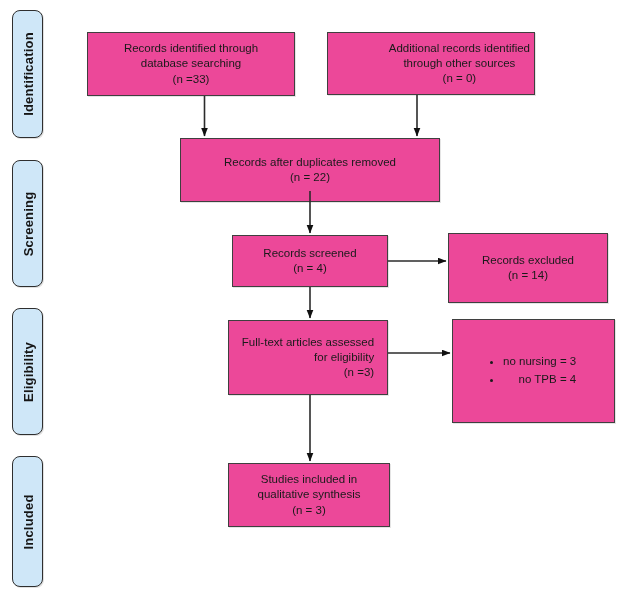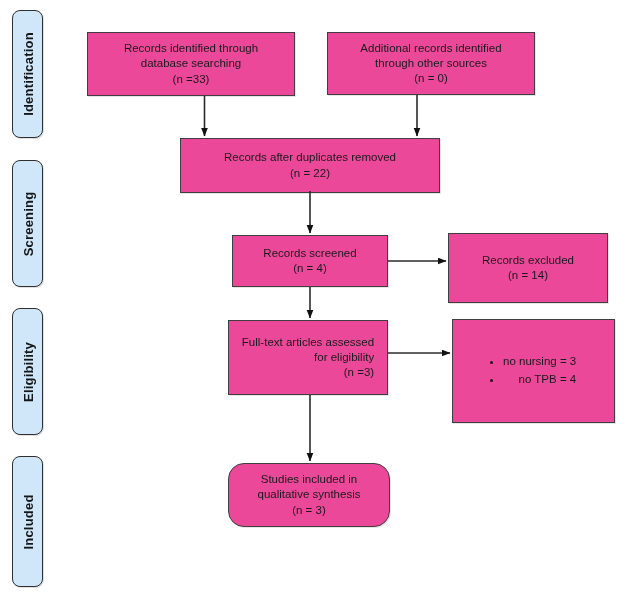--- a/index.html
+++ b/index.html
@@ -66,27 +66,27 @@
   <div class="stage" style="left:12px; top:456px; height:129px;">
     <span class="lbl">Included</span>
   </div>
 
   <div class="flow-box" style="left:87px;  top:32px;  width:208px; height:64px;">
     <div class="txt">Records identified through
 database searching
 (n =33)</div>
   </div>
 
-  <div class="flow-box" style="left:327px; top:32px;  width:208px; height:63px;">
+  <div class="flow-box" style="left:327px; top:32px;  width:208px; height:63px;align-items:flex-end;">
     <div class="txt">Additional records identified
 through other sources
 (n = 0)</div>
   </div>
 
-  <div class="flow-box" style="left:180px; top:138px; width:260px; height:55px;">
+  <div class="flow-box" style="left:180px; top:138px; width:260px; height:64px;">
     <div class="txt">Records after duplicates removed
 (n = 22)</div>
   </div>
 
   <div class="flow-box" style="left:232px; top:235px; width:156px; height:52px;">
     <div class="txt">Records screened
 (n = 4)</div>
   </div>
 
   <div class="flow-box" style="left:448px; top:233px; width:160px; height:70px;">
@@ -100,21 +100,21 @@
 (n =3)</div>
   </div>
 
   <div class="flow-box" style="left:452px; top:319px; width:163px; height:104px;">
     <ul class="reasons">
       <li>no nursing = 3</li>
       <li>no TPB = 4</li>
     </ul>
   </div>
 
-  <div class="flow-box" style="left:228px; top:463px; width:162px; height:64px;border-radius:16px;">
+  <div class="flow-box" style="left:228px; top:463px; width:162px; height:64px;">
     <div class="txt">Studies included in
 qualitative synthesis
 (n = 3)</div>
   </div>
 
   <svg id="arrow-layer" width="630" height="593" viewBox="0 0 630 593">
     <defs>
       <marker id="ah" markerWidth="10" markerHeight="8" refX="8.5" refY="3.5" orient="auto" markerUnits="userSpaceOnUse">
         <path d="M0,0 L9,3.5 L0,7 Z" fill="#111111"></path>
       </marker>

